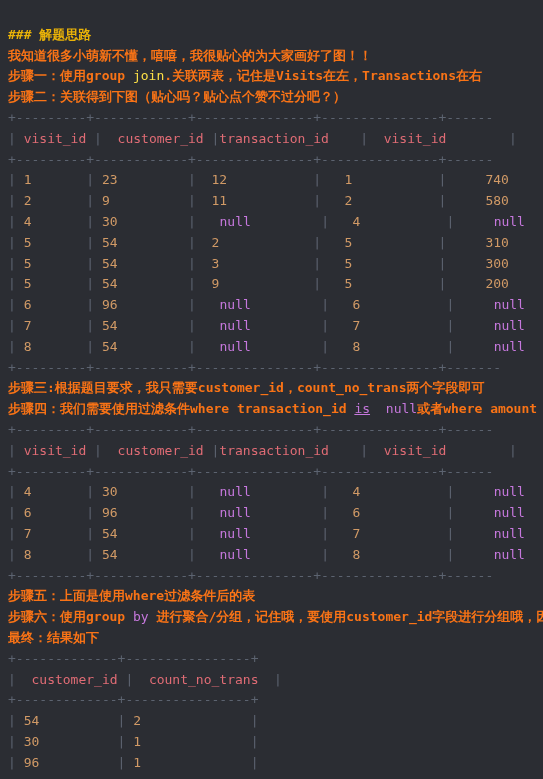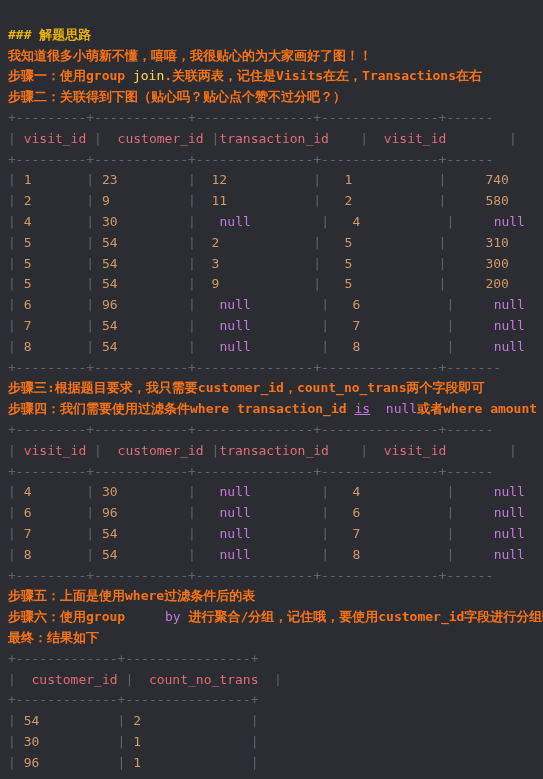--- a/index.html
+++ b/index.html
@@ -17,21 +17,21 @@
     padding: 4px 8px;
     white-space: pre;
   }
   .heading {
     color: #eab308;
     font-weight: bold;
   }
   .kw-join { color: #fde047; }
   .kw-is { color: #c678dd; text-decoration: underline; }
   .kw-null { color: #c678dd; margin-left: 8px; }
-  .kw-by { color: #c678dd; margin-left: 32px; }
+  .kw-by { color: #c678dd; }
   .table-hdr { color: #e06c75; }
   .num { color: #d19a66; }
   .border { color: #5c6370; }
   .text { color: #f97316; font-weight: bold; }
 </style>
 </head>
 <body>
 
 <div class="content">
 <span class="heading">### 解题思路</span>

